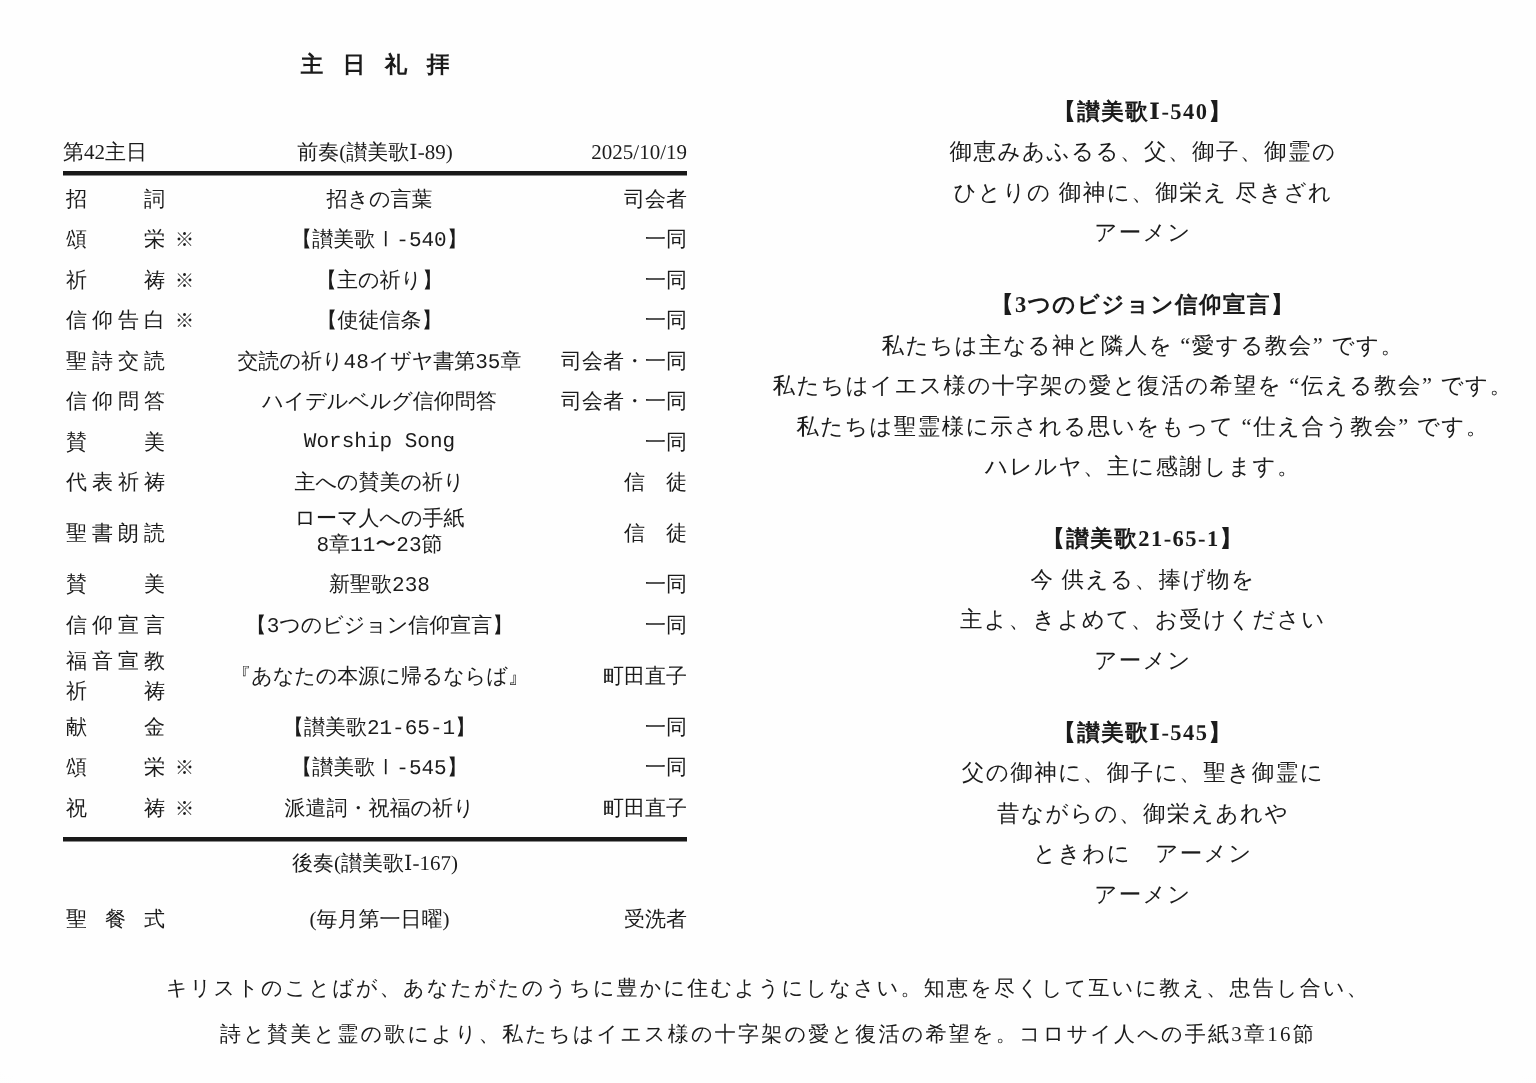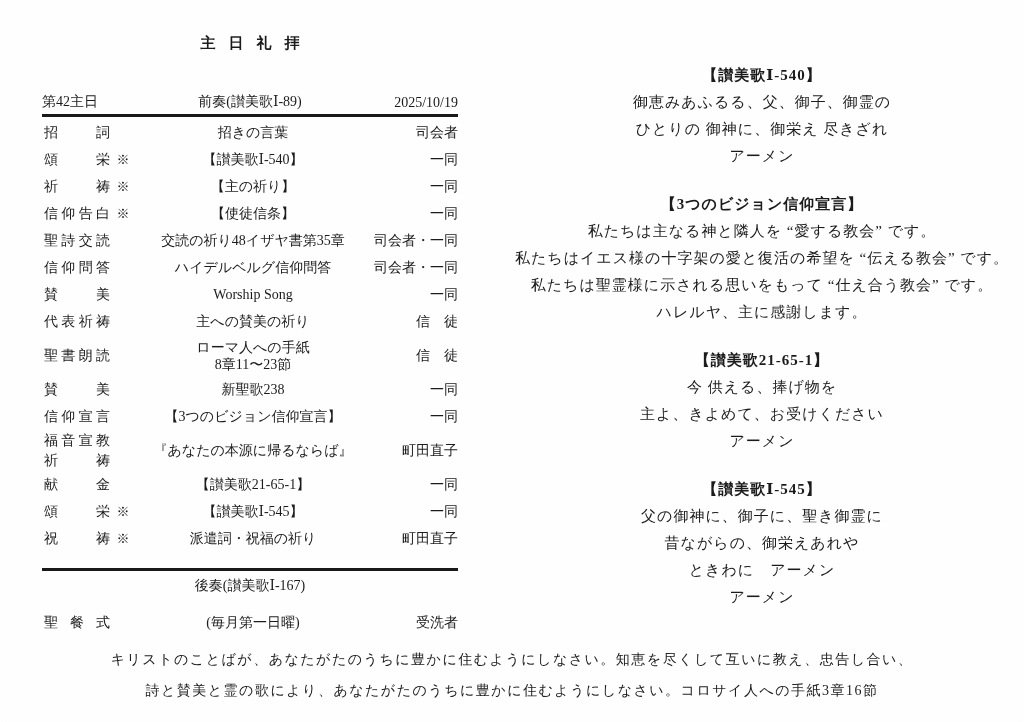--- a/index.html
+++ b/index.html
@@ -14,21 +14,21 @@
     position:absolute;left:42px;top:34px;width:416px;margin:0;
     text-align:center;font-size:15px;font-weight:bold;
     letter-spacing:13px;text-indent:13px;
   }
   
   .program{position:absolute;left:42px;top:88px;width:416px;font-size:14px;font-weight:500;}
   .phead{display:flex;align-items:flex-end;height:23px;border-bottom:3px solid #191919;padding-bottom:3px;}
   .ph-left{width:100px;}
   .ph-center{flex:1;text-align:center;}
   .ph-right{width:100px;text-align:right;}
-  .rows{border-bottom:3px solid #191919;padding-top:2px;padding-bottom:16px;}
+  .rows{border-bottom:3px solid #191919;padding-top:2px;padding-bottom:6px;font-family:Liberation Mono, monospace;}
   .row{display:flex;align-items:center;height:27px;}
   .row.tall{height:41px;}
   .lbl{display:inline-block;width:66px;padding-left:2px;text-align:justify;text-align-last:justify;text-justify:inter-character;}
   .lblstack{display:flex;flex-direction:column;justify-content:space-between;height:38px;}
   .mark{width:26px;text-align:center;font-size:13px;}
   .ctr{flex:1;text-align:center;}
   .ctrstack{flex:1;display:flex;flex-direction:column;text-align:center;line-height:17px;}
   .rgt{width:88px;text-align:right;white-space:nowrap;}
   .postlude{text-align:center;padding-top:6px;font-size:14px;}
   .communion{margin-top:14px;display:flex;align-items:center;height:27px;}
@@ -209,14 +209,14 @@
     <div class="hline">父の御神に、御子に、聖き御霊に</div>
     <div class="hline">昔ながらの、御栄えあれや</div>
     <div class="hline">ときわに　アーメン</div>
     <div class="hline">アーメン</div>
   </div>
 
 </aside>
 
 <footer class="quote">
   <div>キリストのことばが、あなたがたのうちに豊かに住むようにしなさい。知恵を尽くして互いに教え、忠告し合い、</div>
-  <div>詩と賛美と霊の歌により、あなたがたのうちに豊かに住むようにしなさい。コロサイ人への手紙3章16節</div>
+  <div>詩と賛美と霊の歌により、私たちはイエス様の十字架の愛と復活の希望を。コロサイ人への手紙3章16節</div>
 </footer>
 
 </body></html>

